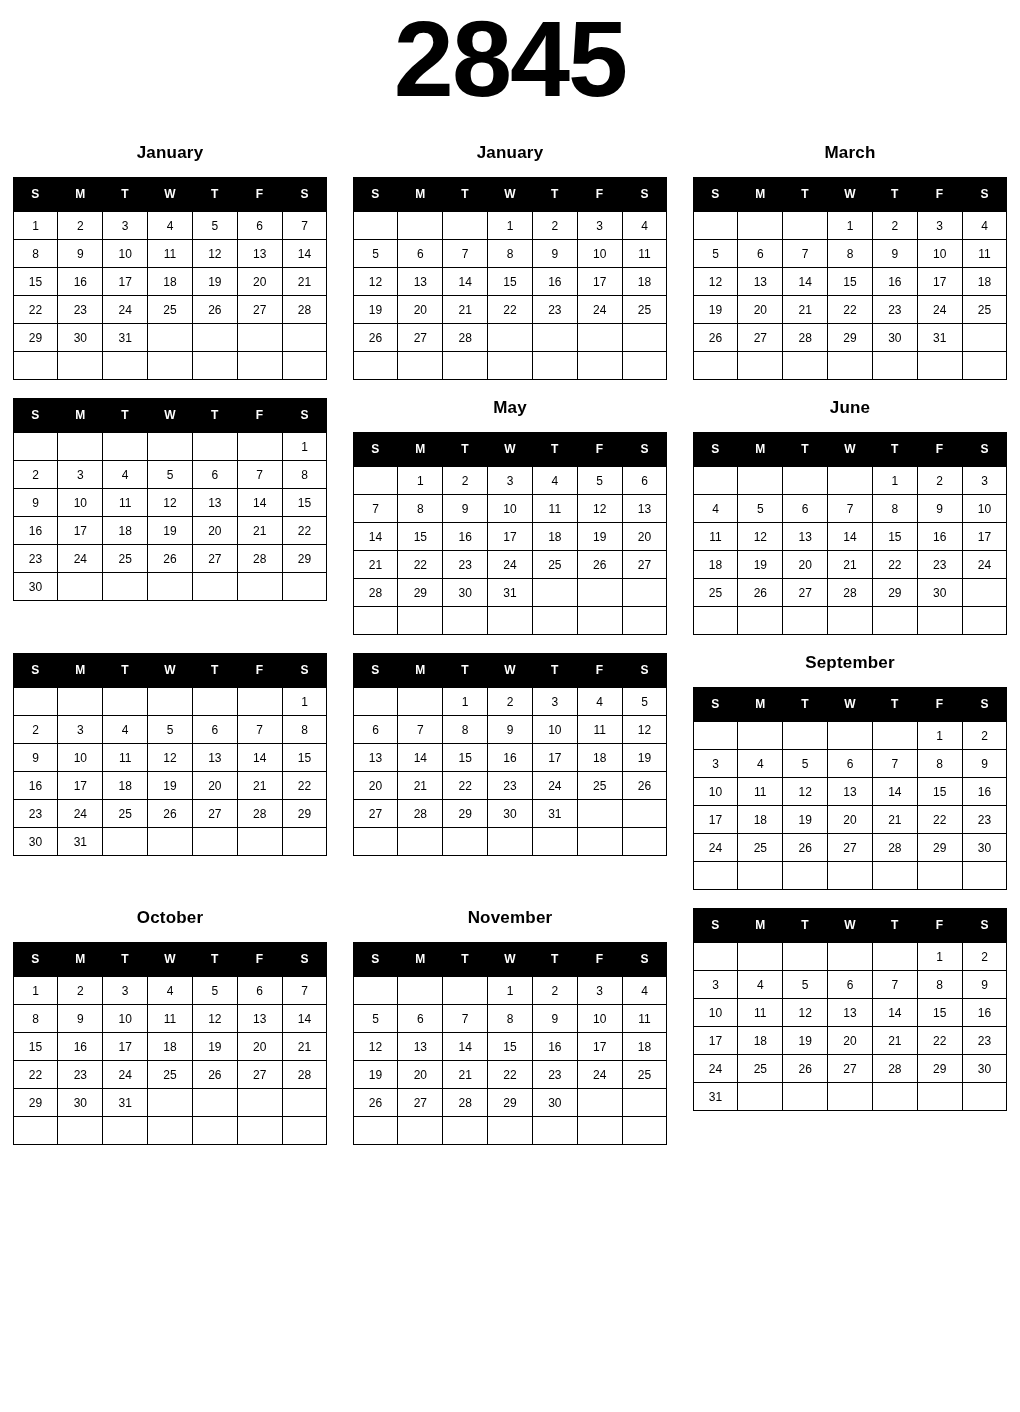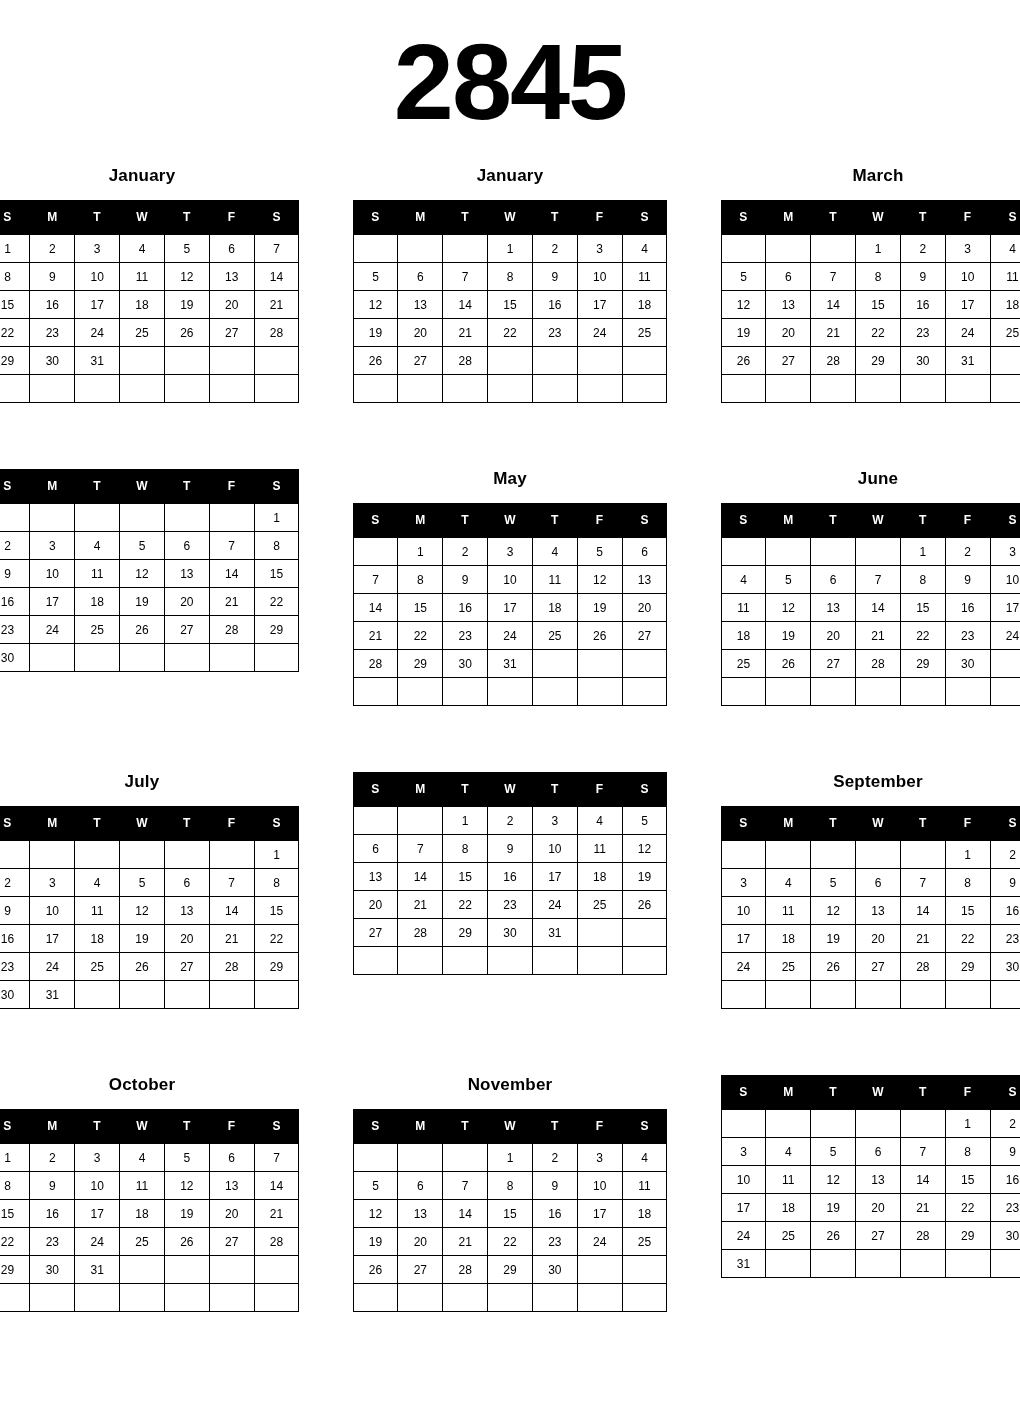--- a/index.html
+++ b/index.html
@@ -19,30 +19,29 @@
     width: 1020px;
     height: 1412px;
     box-sizing: border-box;
   }
   #year-title {
     text-align: center;
     font-size: 108px;
     font-weight: bold;
     letter-spacing: -2px;
     line-height: 1;
-    padding-top: 28px;
+    padding-top: 5px;
     margin: 0 0 30px 0;
   }
   #months-grid {
     display: grid;
     grid-template-columns: repeat(3, 320px);
     justify-content: center;
     column-gap: 20px;
     row-gap: 0px;
-    gap: 48px;
   }
   .month-block {
     width: 320px;
     margin-bottom: 18px;
   }
   .month-name {
     text-align: center;
     font-size: 17px;
     font-weight: bold;
     margin: 0 0 14px 0;
@@ -510,21 +509,20 @@
               <td class="empty"></td>
               <td class="empty"></td>
               <td class="empty"></td>
               <td class="empty"></td>
               <td class="empty"></td>
             </tr>
           </tbody>
         </table>
       </div>
       <div class="month-block">
-        <div class="month-name">July</div>
         <table class="cal">
           <thead>
             <tr>
               <th>S</th>
               <th>M</th>
               <th>T</th>
               <th>W</th>
               <th>T</th>
               <th>F</th>
               <th>S</th>

